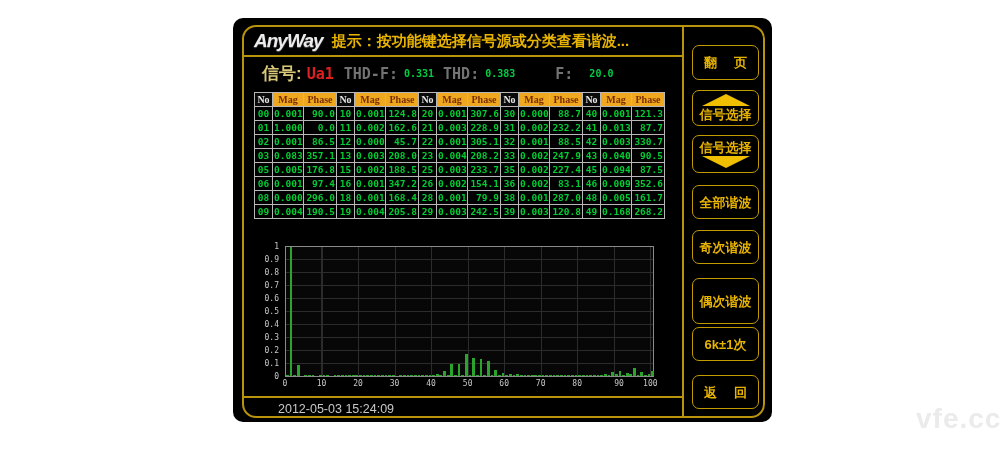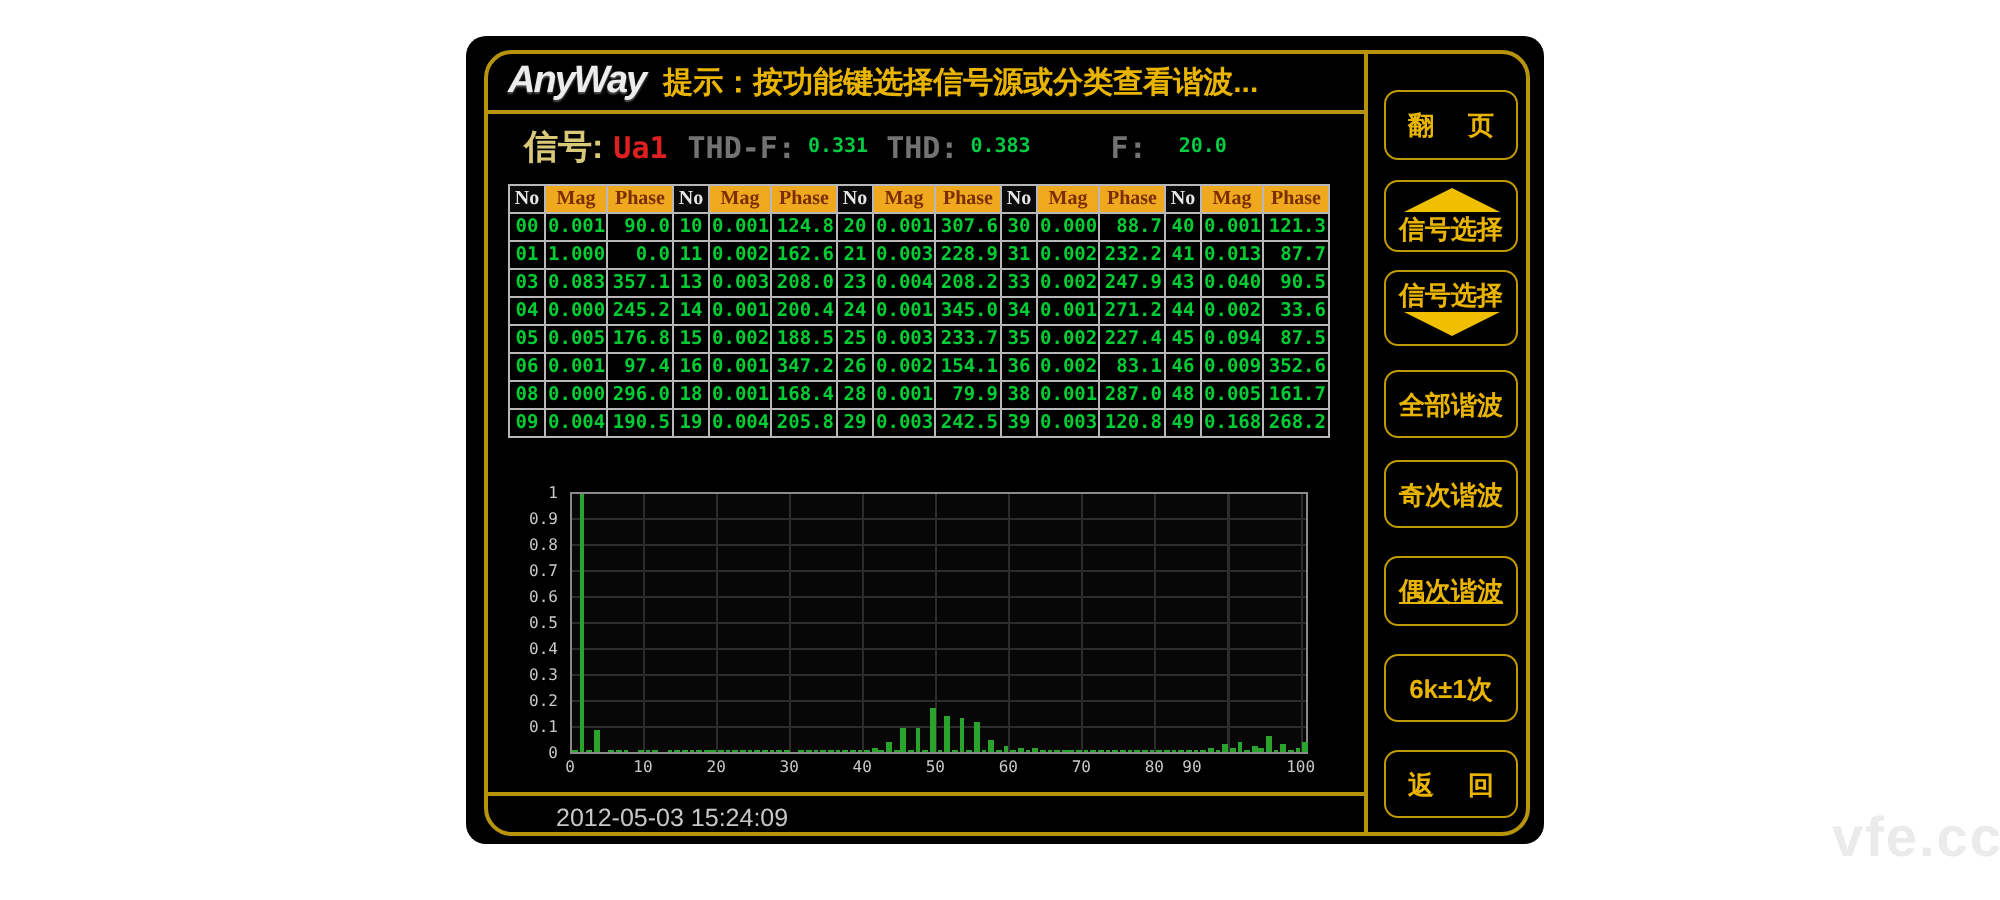--- a/index.html
+++ b/index.html
@@ -168,52 +168,52 @@
                   <td class="td-mag">0.003</td>
                   <td class="td-phase">228.9</td>
                   <td class="td-no">31</td>
                   <td class="td-mag">0.002</td>
                   <td class="td-phase">232.2</td>
                   <td class="td-no">41</td>
                   <td class="td-mag">0.013</td>
                   <td class="td-phase">87.7</td>
                 </tr>
                 <tr>
+                  <td class="td-no">02</td>
+                  <td class="td-mag">0.001</td>
+                  <td class="td-phase">86.5</td>
+                  <td class="td-no">12</td>
+                  <td class="td-mag">0.000</td>
+                  <td class="td-phase">45.7</td>
+                  <td class="td-no">22</td>
+                  <td class="td-mag">0.001</td>
+                  <td class="td-phase">305.1</td>
+                  <td class="td-no">32</td>
+                  <td class="td-mag">0.001</td>
+                  <td class="td-phase">88.5</td>
+                  <td class="td-no">42</td>
+                  <td class="td-mag">0.003</td>
+                  <td class="td-phase">330.7</td>
+                </tr>
+                <tr>
                   <td class="td-no">03</td>
                   <td class="td-mag">0.083</td>
                   <td class="td-phase">357.1</td>
                   <td class="td-no">13</td>
                   <td class="td-mag">0.003</td>
                   <td class="td-phase">208.0</td>
                   <td class="td-no">23</td>
                   <td class="td-mag">0.004</td>
                   <td class="td-phase">208.2</td>
                   <td class="td-no">33</td>
                   <td class="td-mag">0.002</td>
                   <td class="td-phase">247.9</td>
                   <td class="td-no">43</td>
                   <td class="td-mag">0.040</td>
                   <td class="td-phase">90.5</td>
-                </tr>
-                <tr>
-                  <td class="td-no">04</td>
-                  <td class="td-mag">0.000</td>
-                  <td class="td-phase">245.2</td>
-                  <td class="td-no">14</td>
-                  <td class="td-mag">0.001</td>
-                  <td class="td-phase">200.4</td>
-                  <td class="td-no">24</td>
-                  <td class="td-mag">0.001</td>
-                  <td class="td-phase">345.0</td>
-                  <td class="td-no">34</td>
-                  <td class="td-mag">0.001</td>
-                  <td class="td-phase">271.2</td>
-                  <td class="td-no">44</td>
-                  <td class="td-mag">0.002</td>
-                  <td class="td-phase">33.6</td>
                 </tr>
                 <tr>
                   <td class="td-no">05</td>
                   <td class="td-mag">0.005</td>
                   <td class="td-phase">176.8</td>
                   <td class="td-no">15</td>
                   <td class="td-mag">0.002</td>
                   <td class="td-phase">188.5</td>
                   <td class="td-no">25</td>
                   <td class="td-mag">0.003</td>
@@ -396,21 +396,21 @@
           <div class="xlabels" id="xlabels">
               <span style="left: 0px;">0</span>
               <span style="left: 36.5px;">10</span>
               <span style="left: 73.1px;">20</span>
               <span style="left: 109.6px;">30</span>
               <span style="left: 146.1px;">40</span>
               <span style="left: 182.7px;">50</span>
               <span style="left: 219.2px;">60</span>
               <span style="left: 255.7px;">70</span>
               <span style="left: 292.2px;">80</span>
-              <span style="left: 311px;">90</span>
+              <span style="left: 334px;">90</span>
               <span style="left: 365.3px;">100</span>
             </div>
         </div>
 
         <div class="fsep"></div>
         <div class="footer">
           <span class="tstamp">2012-05-03 15:24:09</span>
         </div>
       </div>
 
@@ -426,21 +426,21 @@
           <div class="sbtn" style="top: 108px; height: 38px;">
             <span class="lbl">信号选择</span>
             <span class="tri-down"></span>
           </div>
           <div class="sbtn" style="top: 158px; height: 34px;">
             <span class="lbl">全部谐波</span>
           </div>
           <div class="sbtn" style="top: 203px; height: 34px;">
             <span class="lbl">奇次谐波</span>
           </div>
-          <div class="sbtn" style="top: 251px; height: 35px; text-decoration: underline;">
+          <div class="sbtn" style="top: 251px; height: 46px;">
             <span class="lbl">偶次谐波</span>
           </div>
           <div class="sbtn" style="top: 300px; height: 34px;">
             <span class="lbl">6k±1次</span>
           </div>
           <div class="sbtn spread" style="top: 348px; height: 34px;">
             <span class="lbl">返</span>
             <span class="lbl">回</span>
           </div>
         </div>

